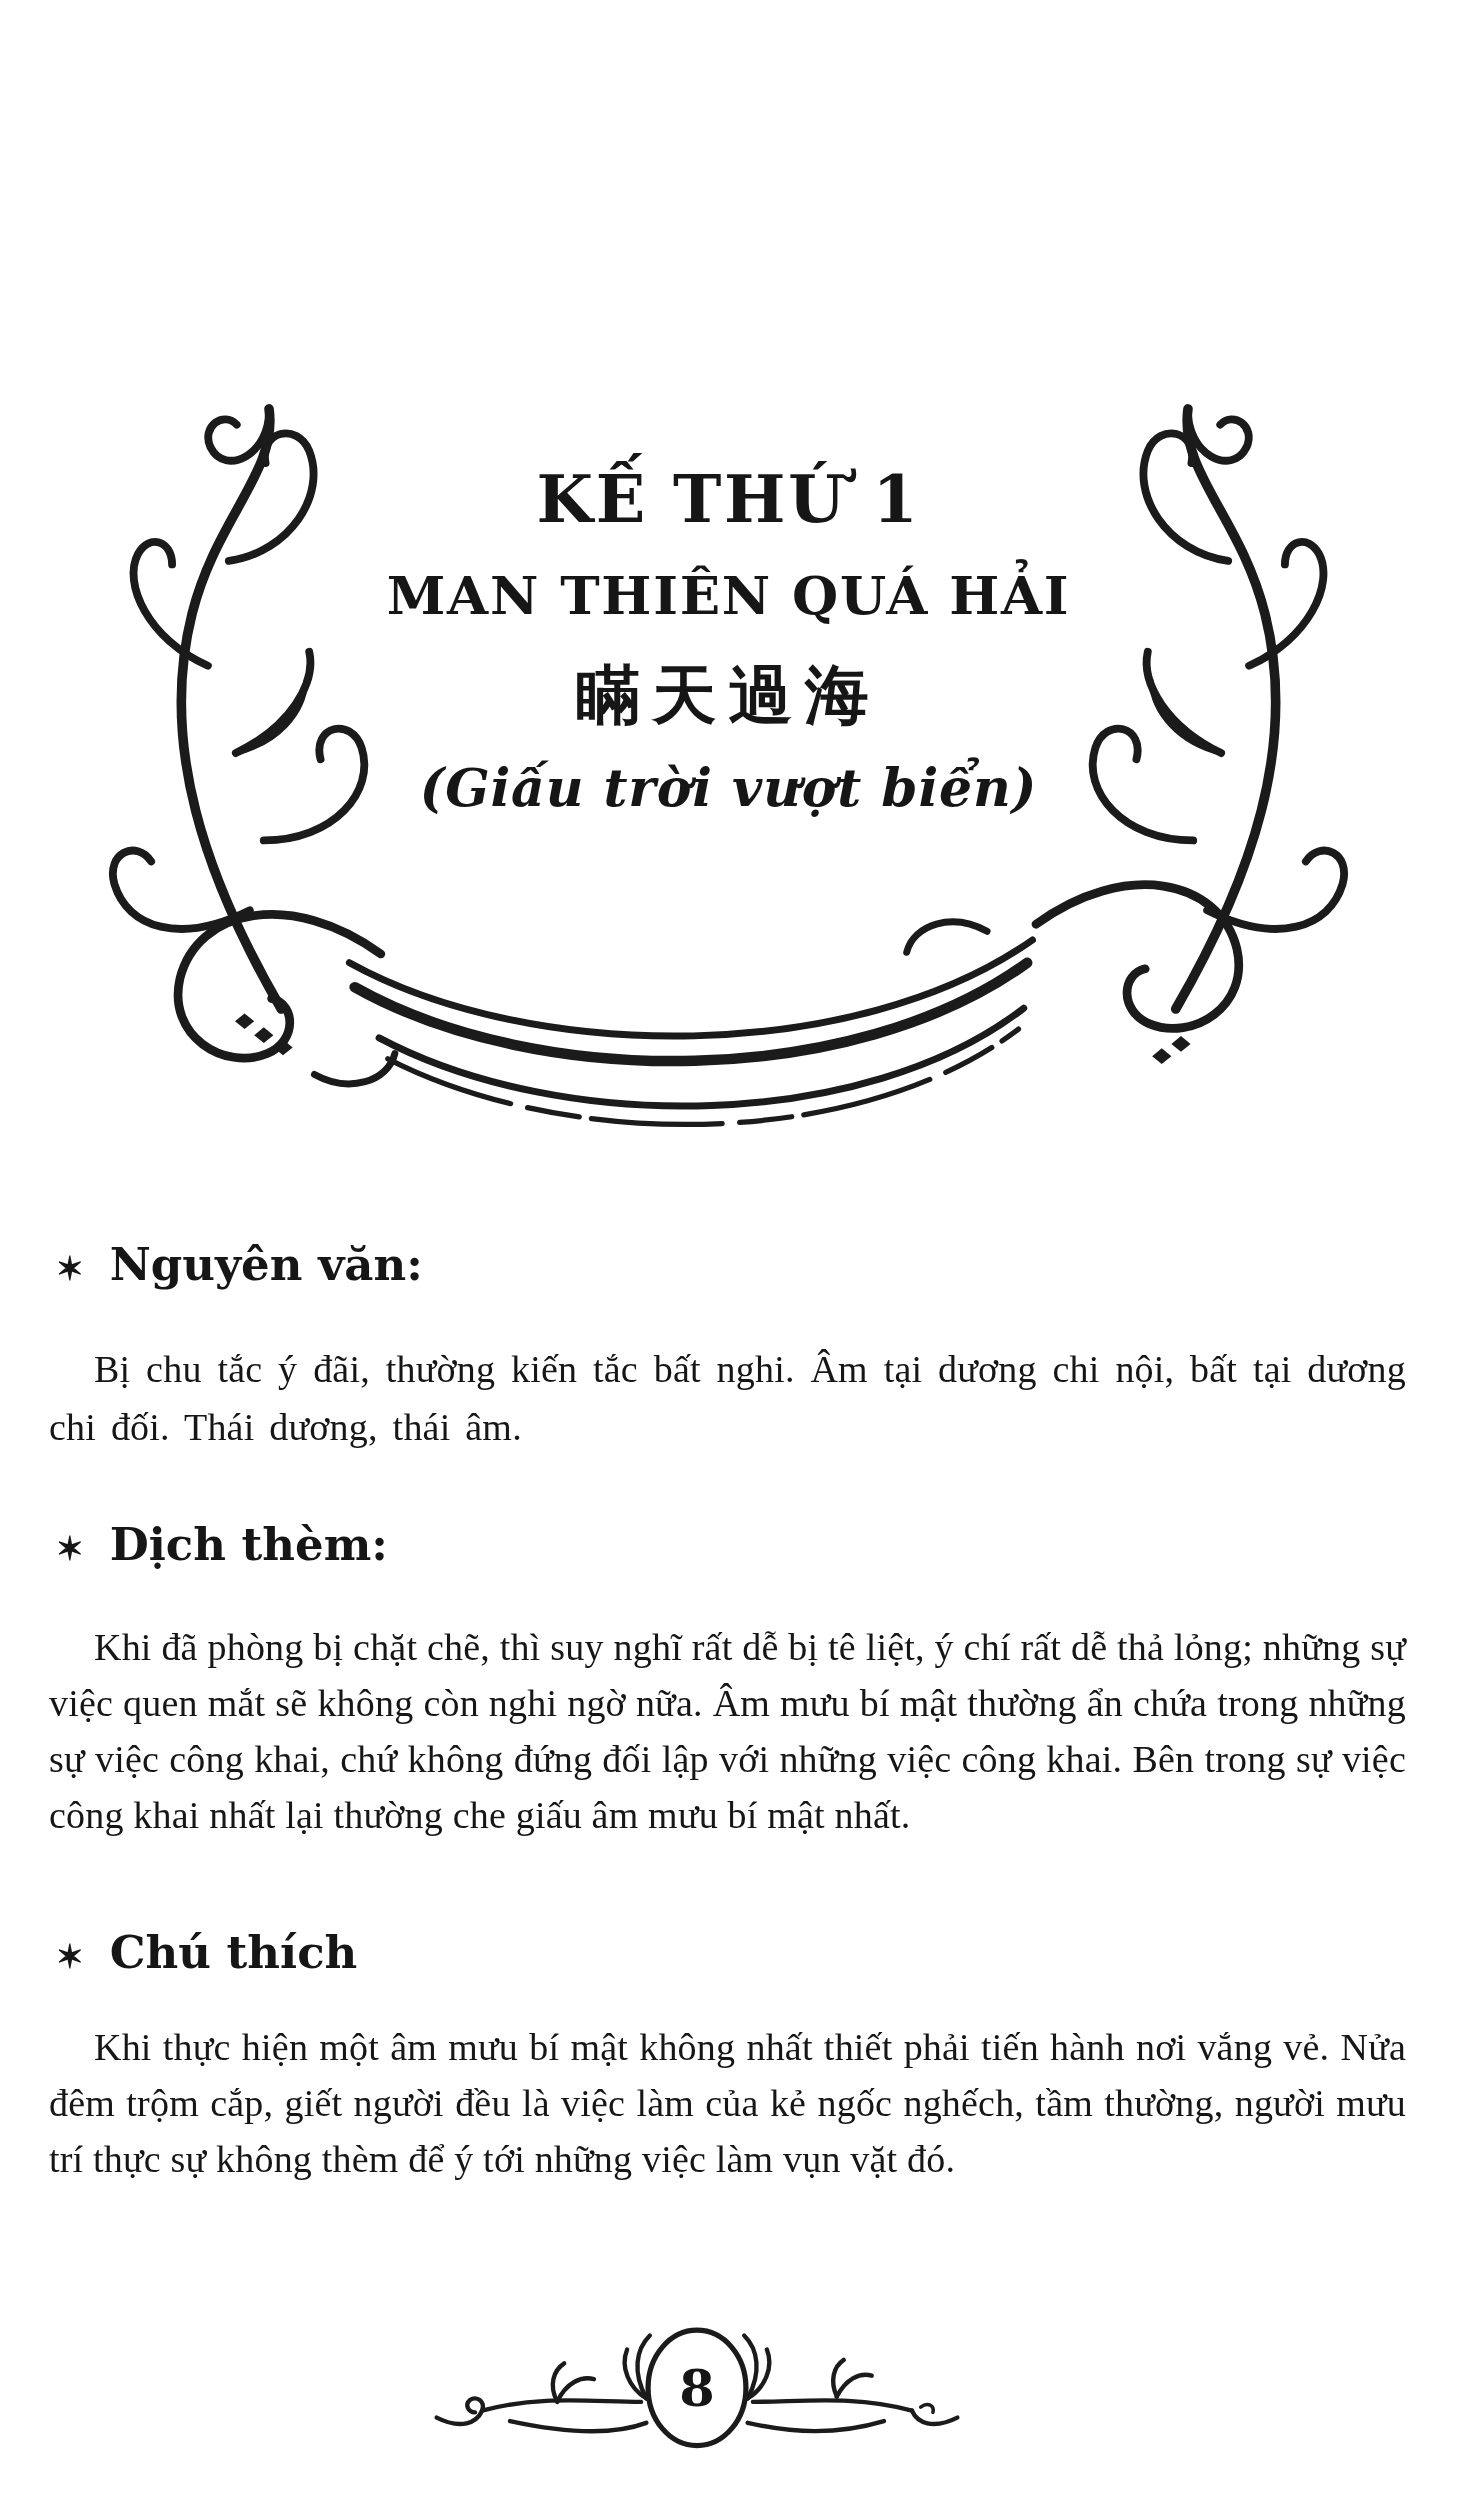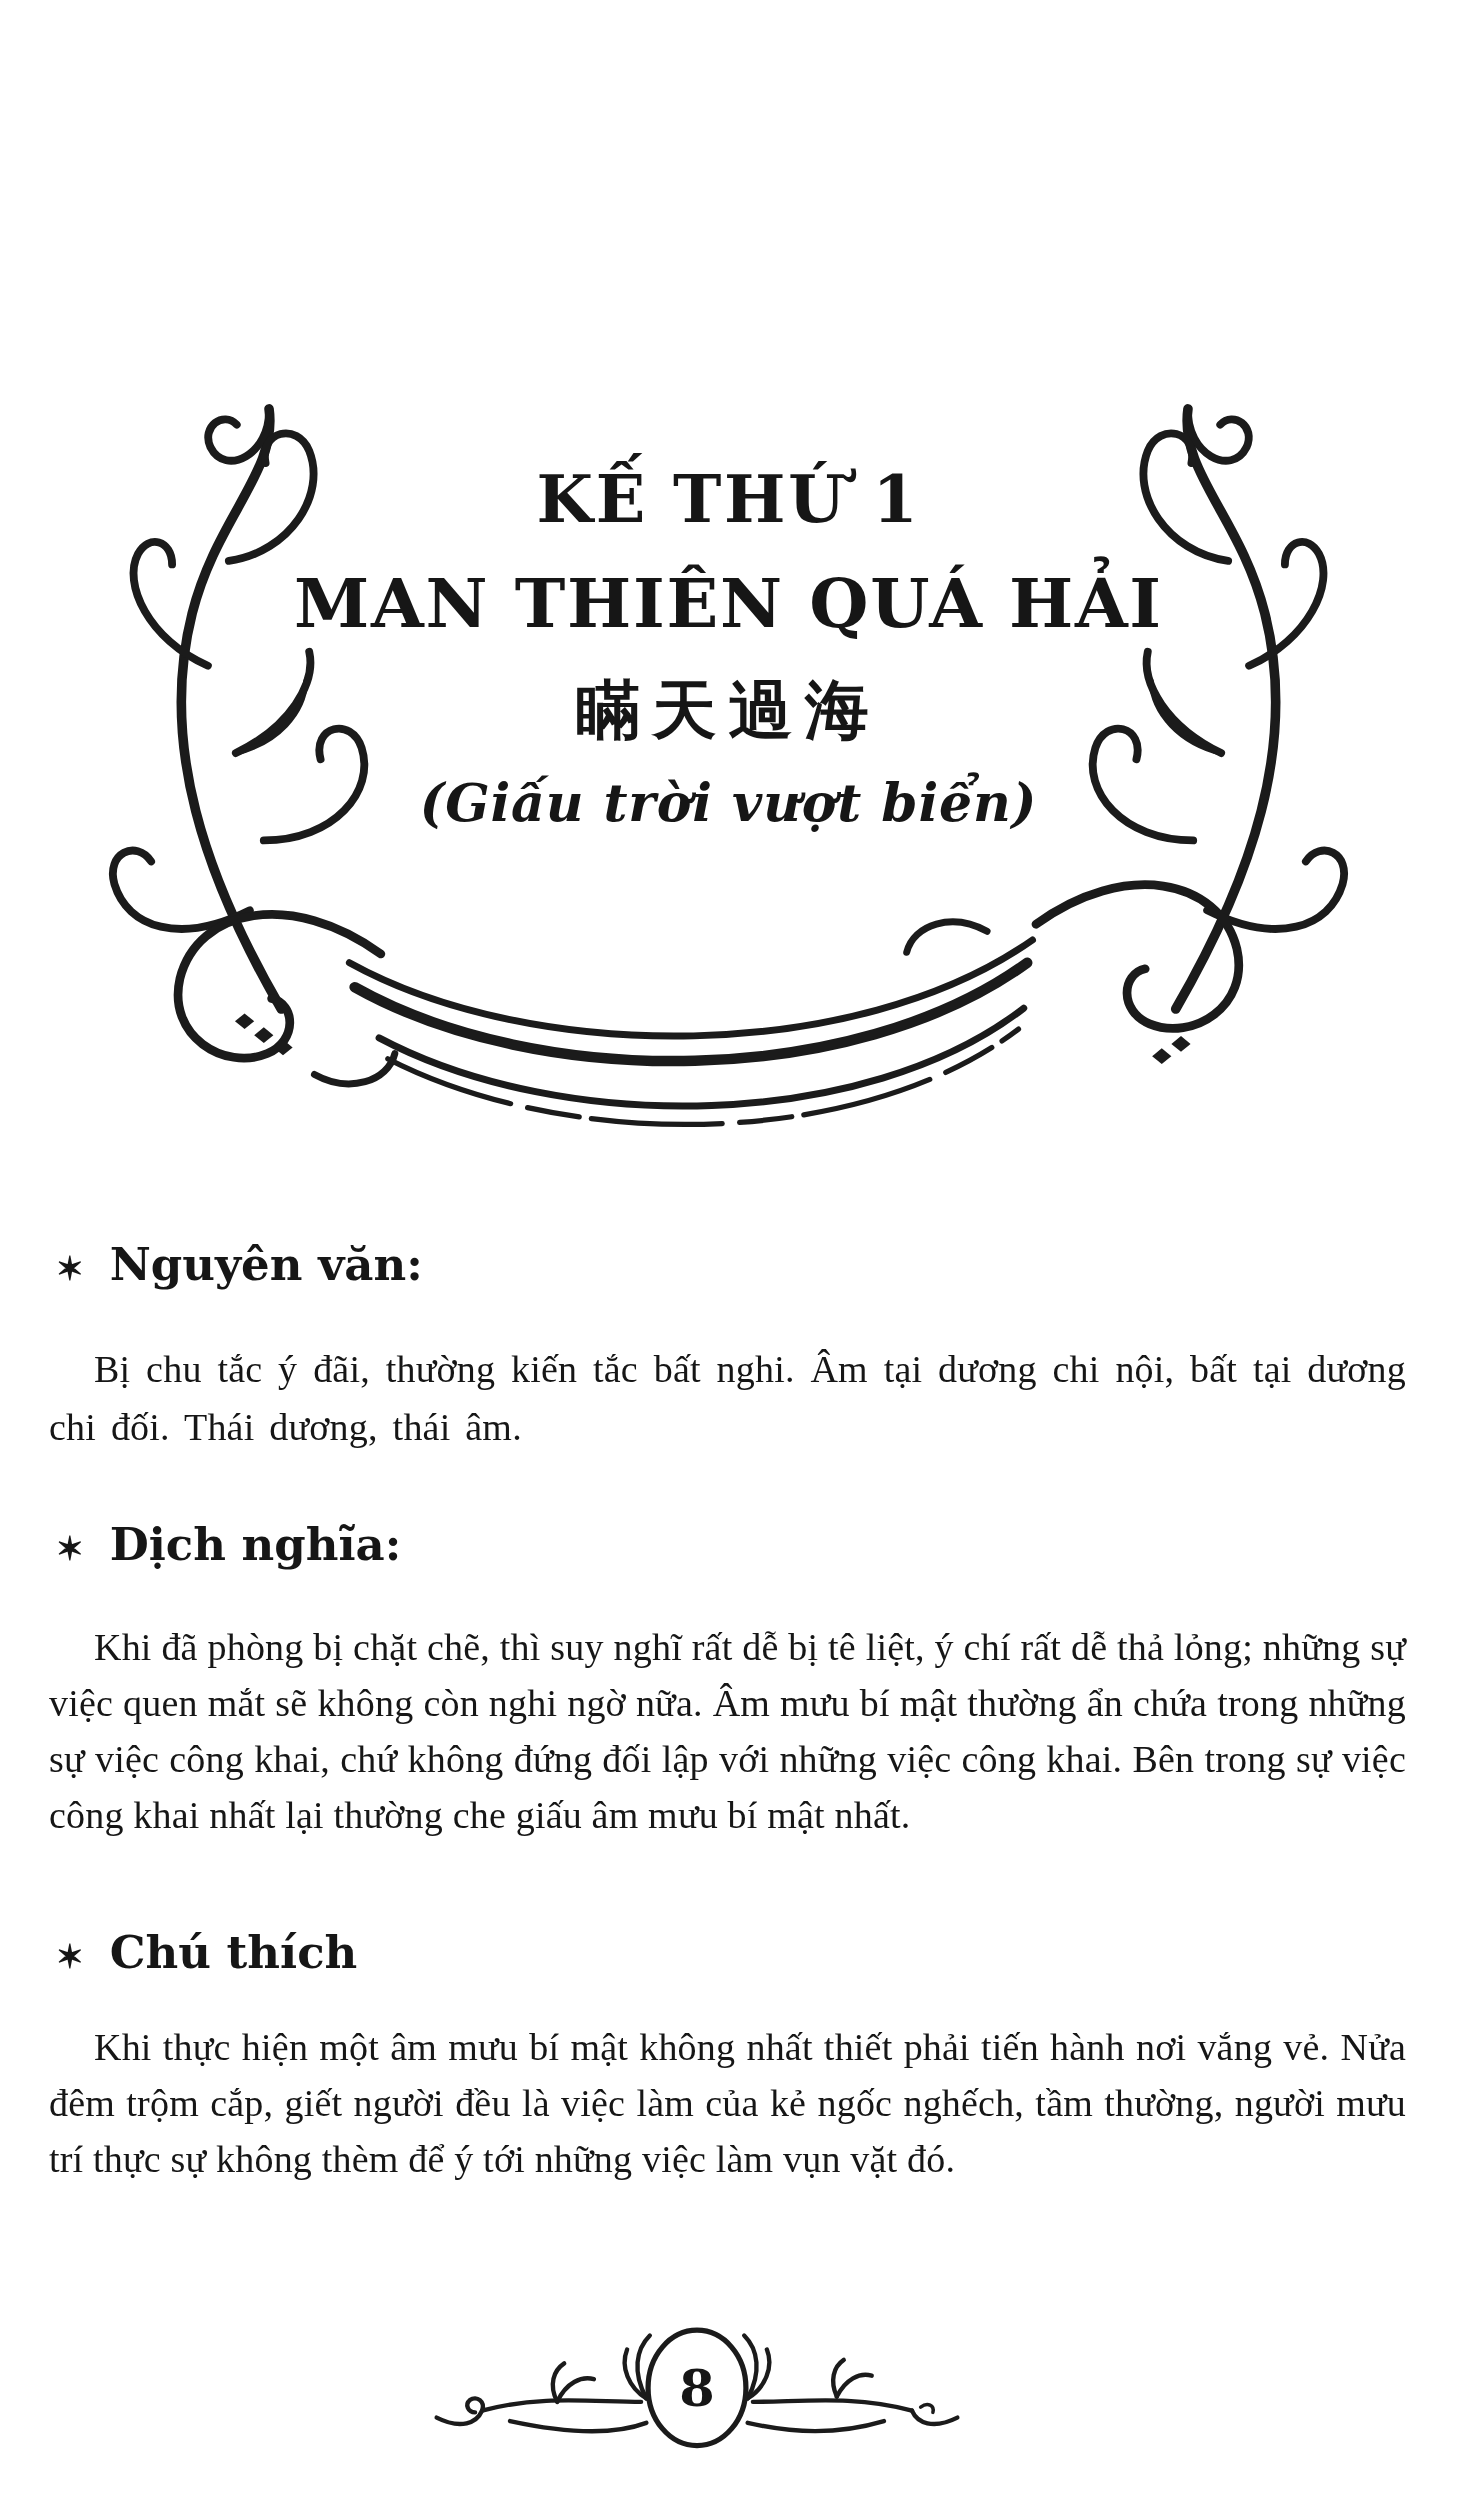--- a/index.html
+++ b/index.html
@@ -10,21 +10,21 @@
   }
 
   
   .header { position:absolute; top:0; left:0; width:1457px; height:1162px; }
   .header-svg { position:absolute; top:0; left:0; }
   .title-block { position:absolute; top:467px; left:0; width:100%; text-align:center; }
   .title-main {
     font-family:"DejaVu Serif", serif; font-weight:bold;
     font-size:65px; letter-spacing:2.6px; line-height:1.0;
   }
-  .title-line2 { font-size:68px; margin-top:37px; letter-spacing:1.7px; }
+  .title-line2 { font-size:53px; margin-top:37px; letter-spacing:1.7px; }
   .title-cjk {
     font-family:"DejaVu Sans", sans-serif; font-weight:600;
     font-size:64px; margin-top:30px; letter-spacing:12.2px;
   }
   .title-sub {
     font-family:"DejaVu Serif", serif; font-weight:bold; font-style:italic;
     font-size:52px; margin-top:18px; letter-spacing:0.9px;
   }
 
   
@@ -111,21 +111,21 @@
       <h2 class="sec-heading">
         <span class="star">✶</span>
         <span>Nguyên văn:</span>
       </h2>
       <p class="para quote">Bị chu tắc ý đãi, thường kiến tắc bất nghi. Âm tại dương chi nội, bất tại dương chi đối. Thái dương, thái âm.</p>
     </section>
 
     <section class="sec2">
       <h2 class="sec-heading">
         <span class="star">✶</span>
-        <span>Dịch nghĩa:</span>
+        <span>Dịch thèm:</span>
       </h2>
       <p class="para">Khi đã phòng bị chặt chẽ, thì suy nghĩ rất dễ bị tê liệt, ý chí rất dễ thả lỏng; những sự việc quen mắt sẽ không còn nghi ngờ nữa. Âm mưu bí mật thường ẩn chứa trong những sự việc công khai, chứ không đứng đối lập với những việc công khai. Bên trong sự việc công khai nhất lại thường che giấu âm mưu bí mật nhất.</p>
     </section>
 
     <section class="sec3">
       <h2 class="sec-heading">
         <span class="star">✶</span>
         <span>Chú thích</span>
       </h2>
       <p class="para">Khi thực hiện một âm mưu bí mật không nhất thiết phải tiến hành nơi vắng vẻ. Nửa đêm trộm cắp, giết người đều là việc làm của kẻ ngốc nghếch, tầm thường, người mưu trí thực sự không thèm để ý tới những việc làm vụn vặt đó.</p>

